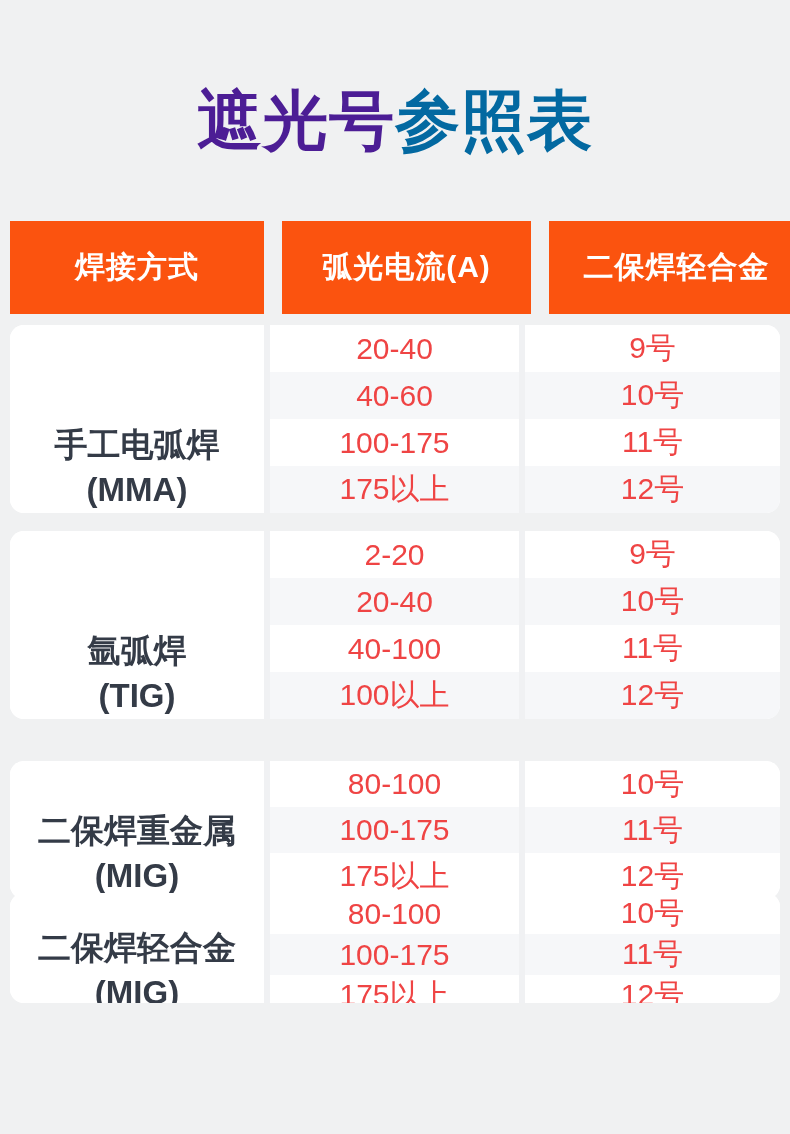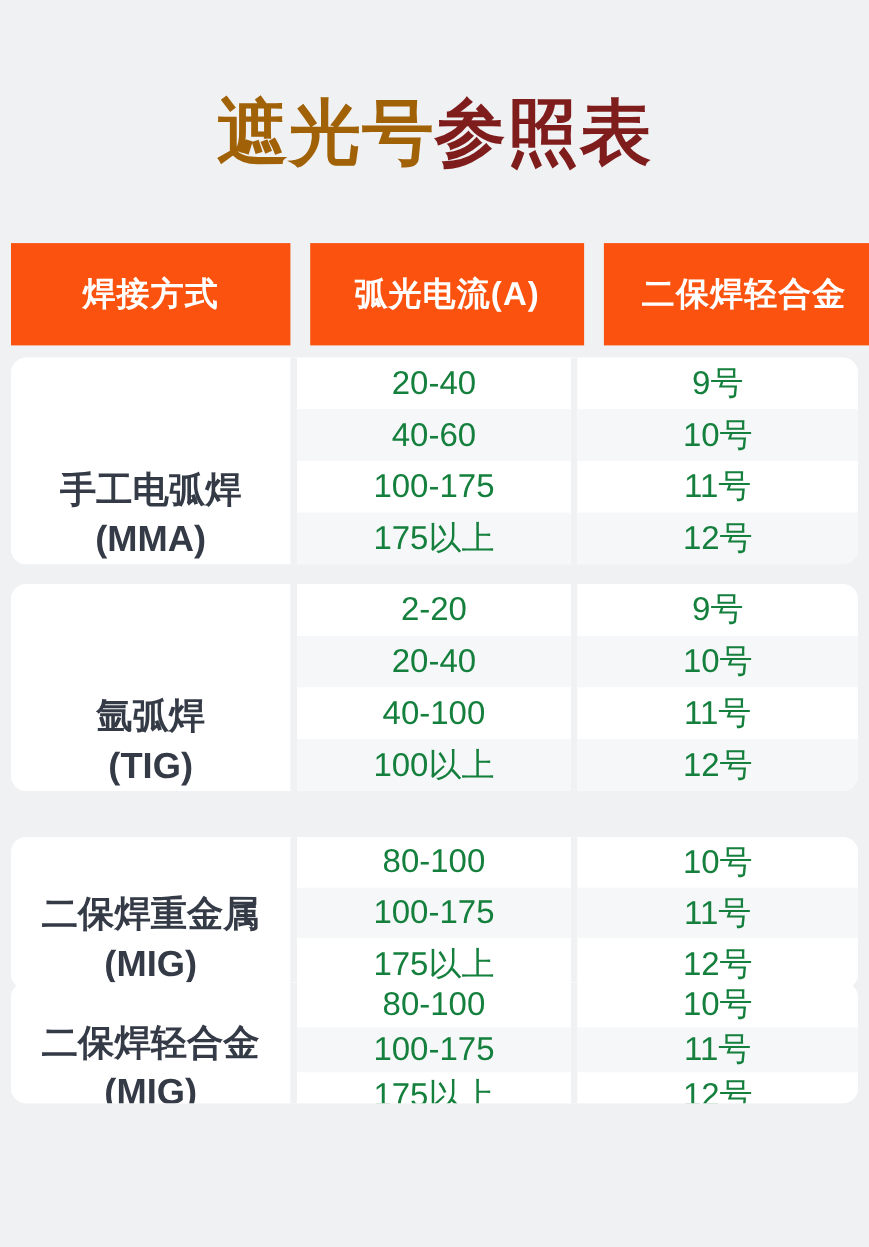--- a/index.html
+++ b/index.html
@@ -7,22 +7,22 @@
   .page{
     position:relative;width:790px;height:1134px;background:#f0f1f2;
     font-family:"Liberation Sans","DejaVu Sans",sans-serif;overflow:hidden;
   }
   
   .title{
     position:absolute;top:86px;left:0;width:100%;
     text-align:center;font-size:65px;font-weight:900;line-height:1.08;
     letter-spacing:1px;white-space:nowrap;
   }
-  .title .hl{color:#a16207;}
-  .title .rest{color:#7f1d1d;}
+  .title .hl{color:#4c1d95;}
+  .title .rest{color:#0369a1;}
   
   .thead{
     position:absolute;top:221px;left:10px;width:770px;height:93px;
     display:grid;grid-template-columns:254px 249px 255px;column-gap:18px;
   }
   .th{
     background:#fb530f;color:#ffffff;
     display:flex;align-items:center;justify-content:center;
     font-size:30px;font-weight:700;letter-spacing:1px;
   }
@@ -43,21 +43,21 @@
     grid-column:1;display:flex;flex-direction:column;
     align-items:center;justify-content:flex-end;
     font-size:33px;font-weight:700;color:#343b47;line-height:1.38;
     text-align:center;background:#ffffff;
   }
   .vdiv{background:#f0f1f3;}
   .vdiv.d1{grid-column:2;}
   .vdiv.d2{grid-column:4;}
   .cell{
     display:flex;align-items:center;justify-content:center;
-    font-size:30px;color:#15803d;background:#ffffff;
+    font-size:30px;color:#ef4444;background:#ffffff;
   }
   .cell.cur{grid-column:3;}
   .cell.shade{grid-column:5;}
   .row1{grid-row:1;} .row2{grid-row:2;} .row3{grid-row:3;} .row4{grid-row:4;}
   .alt{background:#f6f7f9;}
 </style>
 </head>
 <body>
 
 <div class="page">

